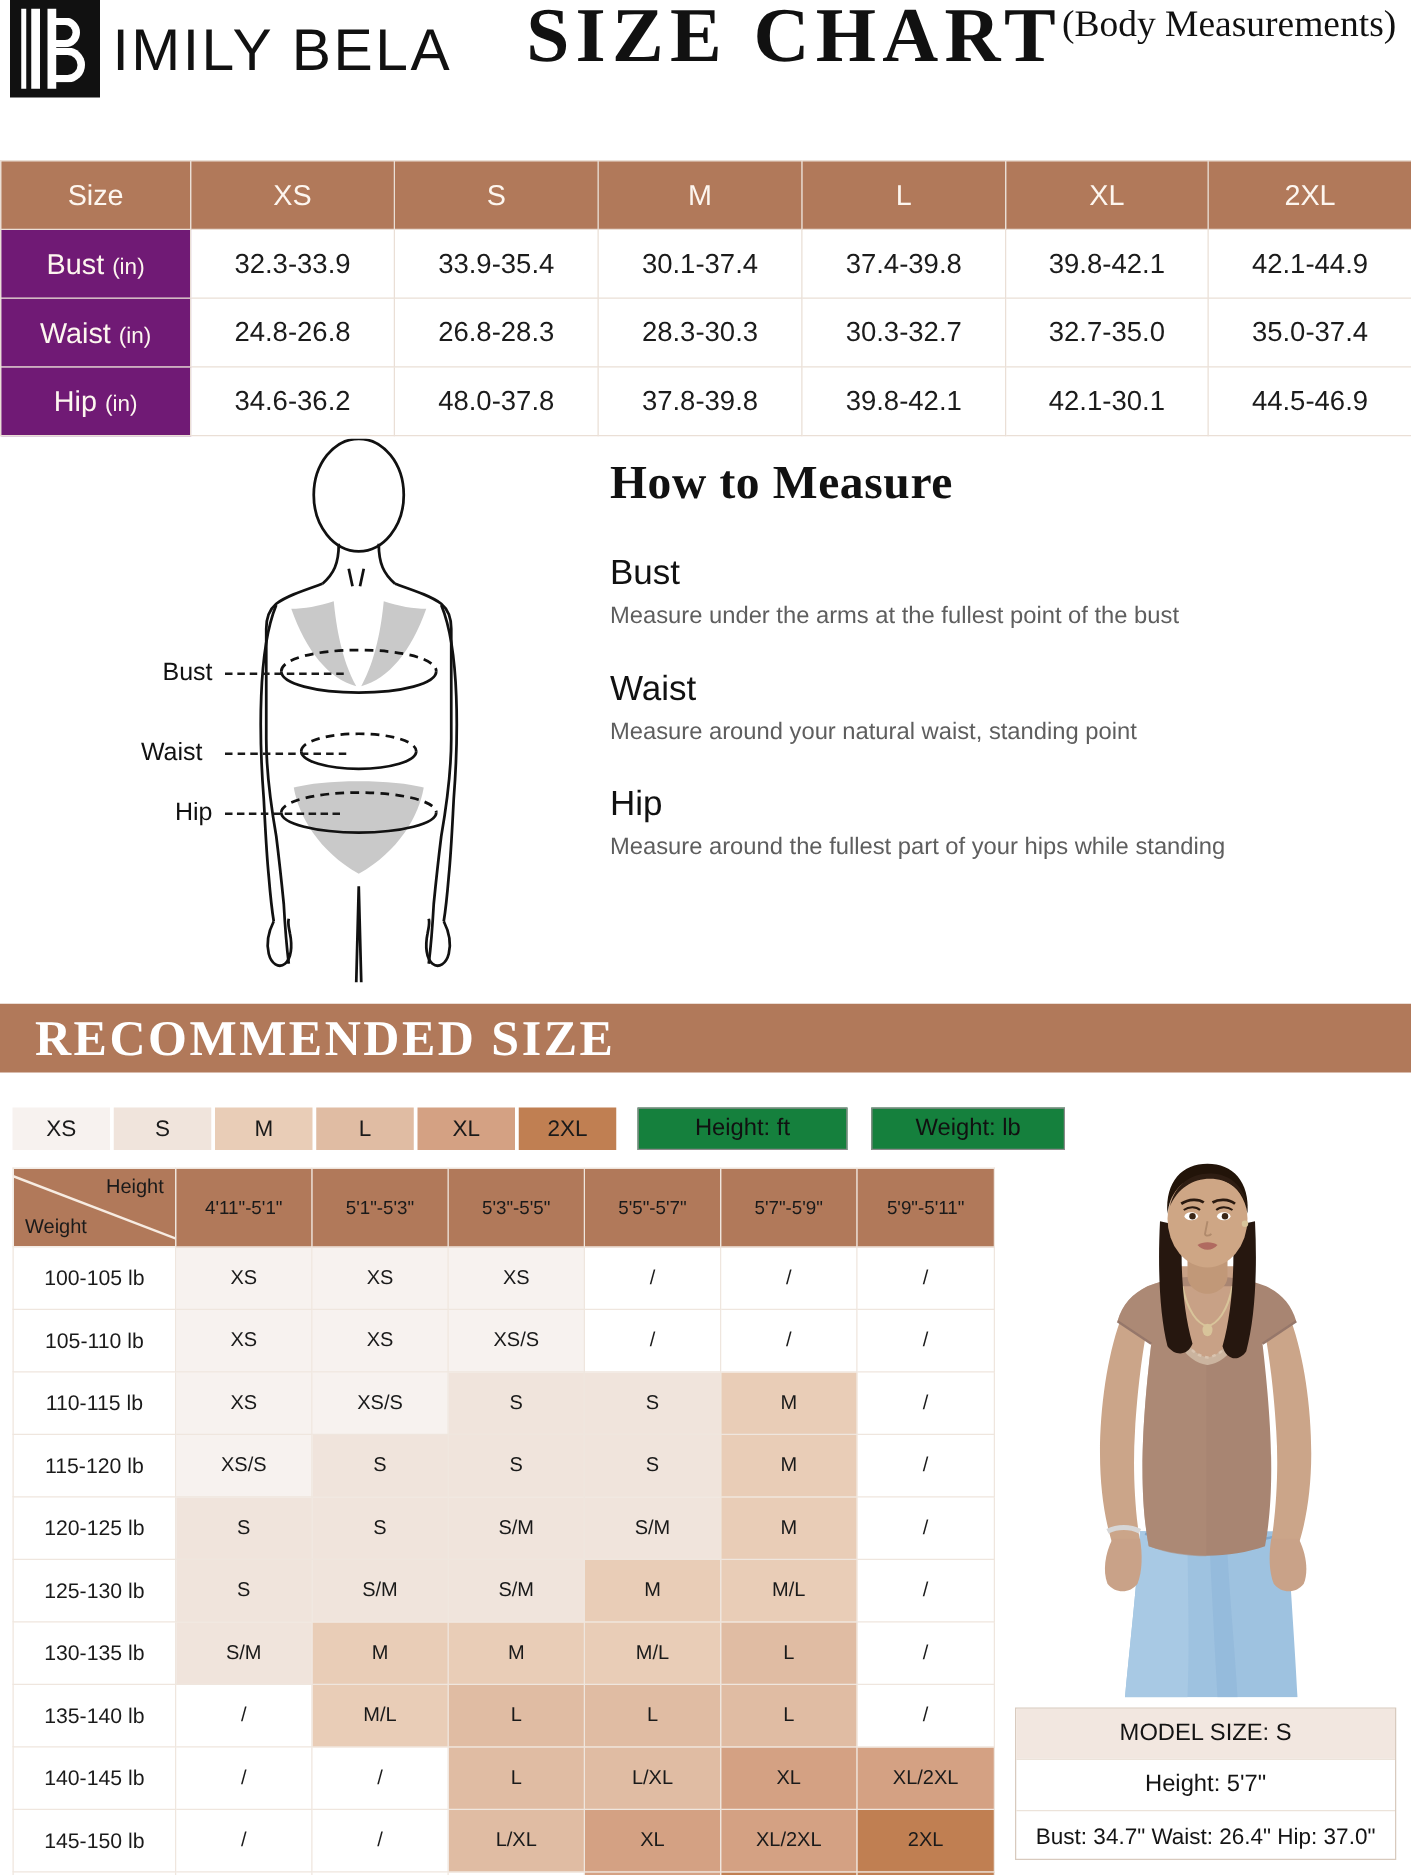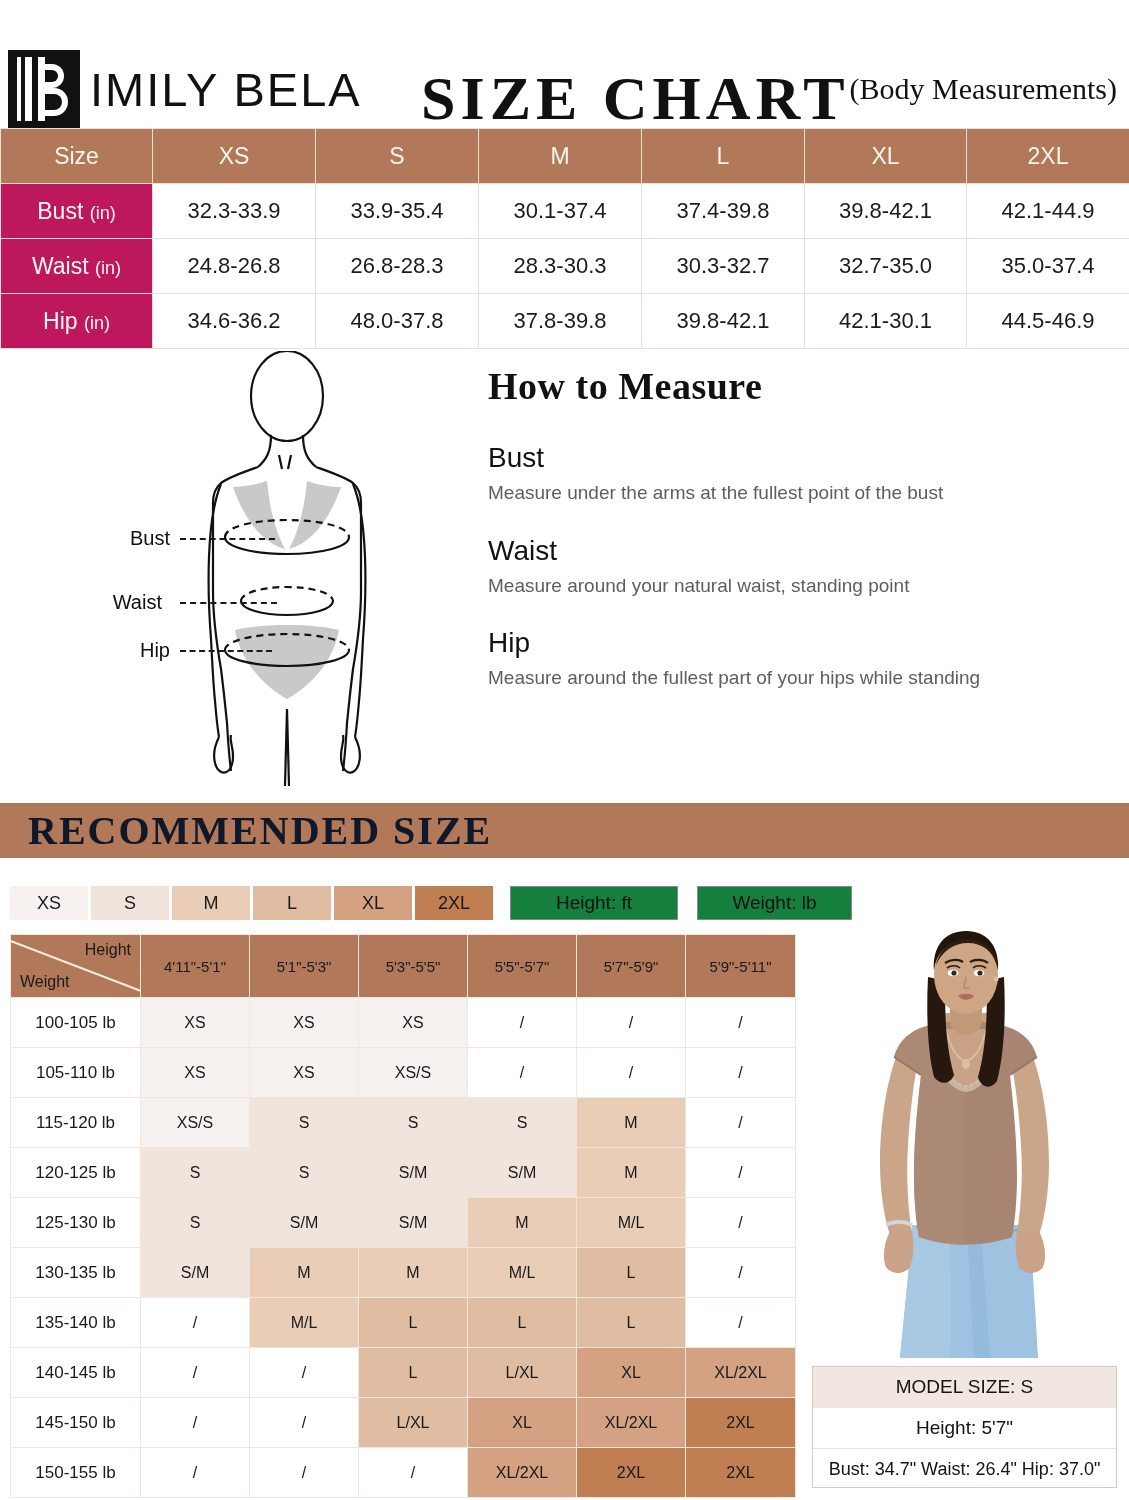--- a/index.html
+++ b/index.html
@@ -8,21 +8,21 @@
     background:#ffffff;
     font-family:"Liberation Sans", sans-serif;
     color:#1a1a1a;
     overflow:hidden;
   }
   .page{position:relative;width:1129px;height:1500px;}
 
   
   .header{
     position:absolute;left:0;top:0;width:1129px;height:128px;
-    display:flex;align-items:flex-end;
+    display:flex;align-items:flex-start;
   }
   .brand{display:flex;align-items:center;padding-left:8px;flex:0 0 auto;}
   .logo-mark{
     width:72px;height:78px;background:#111;position:relative;flex:0 0 auto;
   }
   .logo-mark .bar1{position:absolute;left:9px;top:7px;width:4px;height:64px;background:#fff;}
   .logo-mark .bar2{position:absolute;left:17px;top:7px;width:7px;height:64px;background:#fff;}
   .logo-mark .stem{position:absolute;left:30px;top:7px;width:7px;height:64px;background:#fff;}
   .logo-mark .b-top{
     position:absolute;left:30px;top:14px;width:26px;height:24px;
@@ -56,21 +56,21 @@
     border-collapse:collapse;table-layout:fixed;
   }
   .meas-table td,.meas-table th{
     height:52px;text-align:center;vertical-align:middle;
     border:1px solid #eadfd6;font-size:22px;
   }
   .meas-table .hd{
     background:#B1795A;color:#fdf6ef;font-weight:400;font-size:23px;
   }
   .meas-table .rowhead{
-    background:#be185d;color:#fdf6ef;font-size:23px;
+    background:#701a75;color:#fdf6ef;font-size:23px;
   }
   .meas-table .rowhead .unit{font-size:18px;}
   .meas-table .val{background:#ffffff;color:#1b1b1b;font-size:22px;}
 
   
   .measure-sect{position:absolute;left:0;top:346px;width:1129px;height:450px;}
   .figure{position:absolute;left:95px;top:5px;width:380px;height:435px;}
   .fig-label{
     position:absolute;font-size:20px;color:#111;text-align:right;width:80px;
   }
@@ -86,21 +86,21 @@
   .howto-term{font-size:28px;color:#111;margin-bottom:7px;font-weight:400;}
   .howto-desc{font-size:19px;color:#5e5e5e;line-height:1.3;}
 
   
   .rec-banner{
     position:absolute;left:0;top:803px;width:1129px;height:55px;
     background:#B1795A;display:flex;align-items:center;
   }
   .rec-banner-text{
     font-family:"Liberation Serif", serif;
-    font-size:40px;font-weight:700;letter-spacing:2px;color:#0f172a;padding-left:28px;
+    font-size:40px;font-weight:700;letter-spacing:2px;color:#ffffff;padding-left:28px;
   }
 
   
   .legend{
     position:absolute;left:10px;top:886px;width:1110px;height:34px;
     display:flex;align-items:stretch;gap:3px;
   }
   .sw{
     width:78px;display:flex;align-items:center;justify-content:center;
     font-size:18px;color:#1a1a1a;
@@ -359,20 +359,29 @@
         <tr>
           <td class="wlabel">105-110 lb</td>
           <td class="cell" style="background: rgb(247, 242, 239);">XS</td>
           <td class="cell" style="background: rgb(247, 242, 239);">XS</td>
           <td class="cell" style="background: rgb(247, 242, 239);">XS/S</td>
           <td class="cell" style="background: rgb(255, 255, 255);">/</td>
           <td class="cell" style="background: rgb(255, 255, 255);">/</td>
           <td class="cell" style="background: rgb(255, 255, 255);">/</td>
         </tr>
         <tr>
+          <td class="wlabel">110-115 lb</td>
+          <td class="cell" style="background: rgb(247, 242, 239);">XS</td>
+          <td class="cell" style="background: rgb(247, 242, 239);">XS/S</td>
+          <td class="cell" style="background: rgb(240, 228, 220);">S</td>
+          <td class="cell" style="background: rgb(240, 228, 220);">S</td>
+          <td class="cell" style="background: rgb(233, 205, 183);">M</td>
+          <td class="cell" style="background: rgb(255, 255, 255);">/</td>
+        </tr>
+        <tr>
           <td class="wlabel">115-120 lb</td>
           <td class="cell" style="background: rgb(247, 242, 239);">XS/S</td>
           <td class="cell" style="background: rgb(240, 228, 220);">S</td>
           <td class="cell" style="background: rgb(240, 228, 220);">S</td>
           <td class="cell" style="background: rgb(240, 228, 220);">S</td>
           <td class="cell" style="background: rgb(233, 205, 183);">M</td>
           <td class="cell" style="background: rgb(255, 255, 255);">/</td>
         </tr>
         <tr>
           <td class="wlabel">120-125 lb</td>

